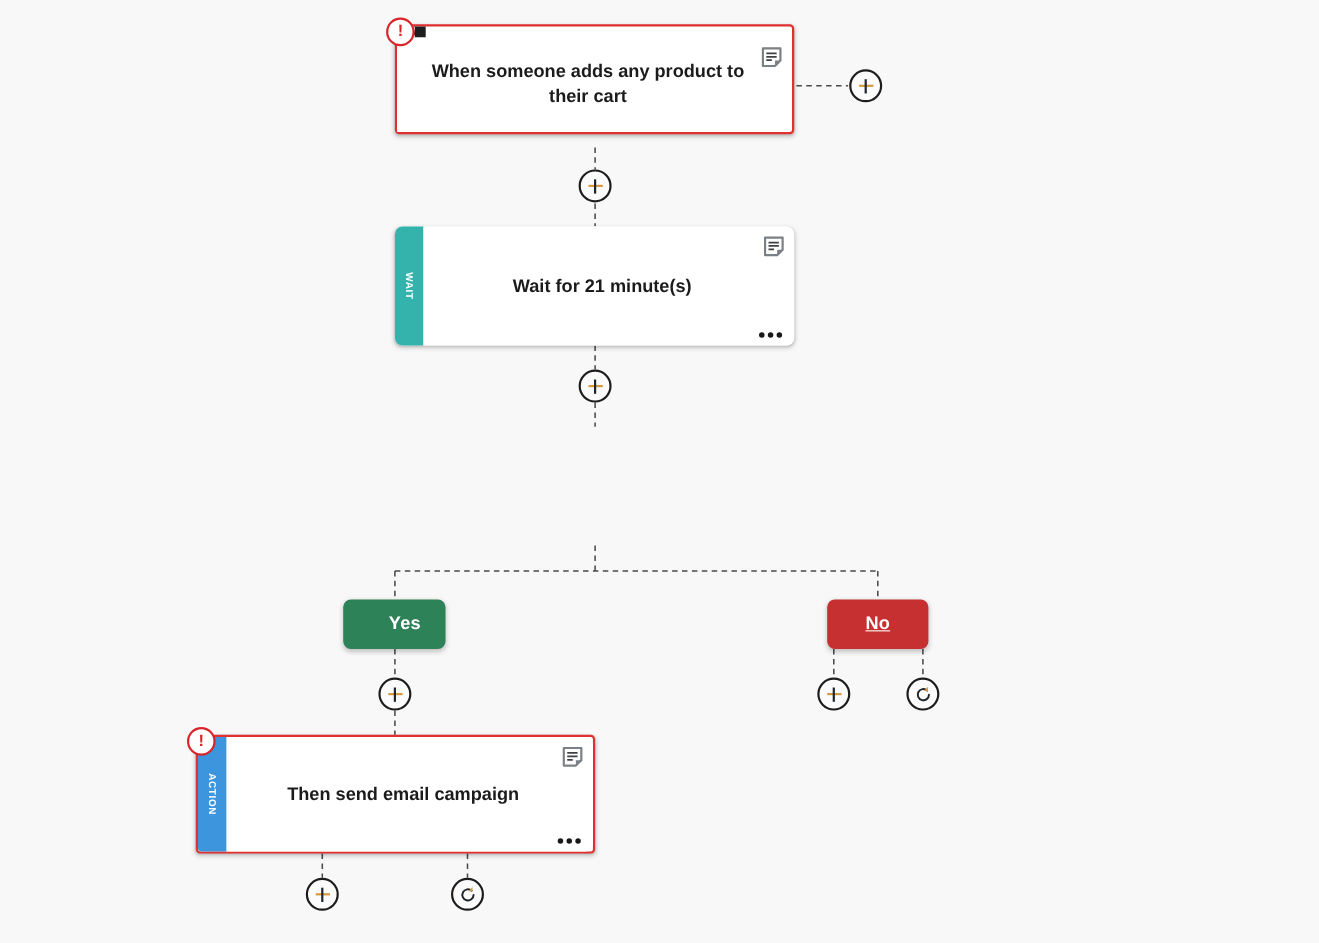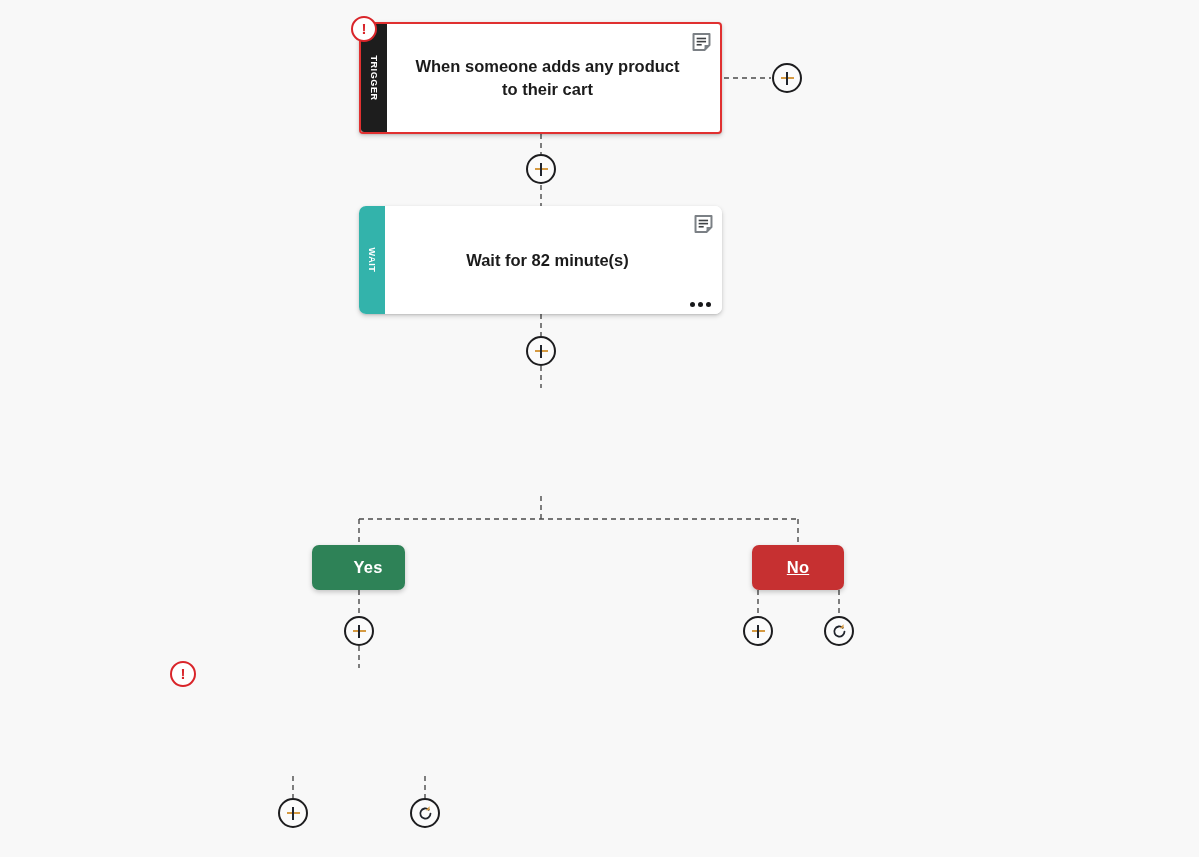--- a/index.html
+++ b/index.html
@@ -213,21 +213,21 @@
       <line x1="359" y1="646" x2="359" y2="668"></line>
 
       <line x1="758" y1="590" x2="758" y2="616"></line>
       <line x1="839" y1="590" x2="839" y2="616"></line>
 
       <line x1="293" y1="776" x2="293" y2="798"></line>
       <line x1="425" y1="776" x2="425" y2="798"></line>
     </g>
   </svg>
 
-  <div class="node error" style="left:359px; top:22px; width:363px; height:112px;">
+  <div class="node error" style="left:359px; top:22px; width:363px; height:100px;flex-direction:column;">
     <div class="node-tab" style="background:#1d1d1d;">
       <span class="node-tab-label">TRIGGER</span>
     </div>
     <div class="node-body">
       <span class="node-title">When someone adds any product to their cart</span>
       <svg class="note-icon" viewBox="0 0 20 20" xmlns="http://www.w3.org/2000/svg">
         <path d="M1.6 1.6 H18.4 V13.2 L13.2 18.4 H1.6 Z" fill="#ffffff" stroke="#7b8085" stroke-width="2.1" stroke-linejoin="round"></path>
         <path d="M13.2 18.4 V13.2 H18.4 Z" fill="#7b8085"></path>
         <line x1="4.9" y1="6.3" x2="14.8" y2="6.3" stroke="#3f4245" stroke-width="1.7"></line>
         <line x1="4.9" y1="9.6" x2="14.8" y2="9.6" stroke="#3f4245" stroke-width="1.7"></line>
@@ -237,21 +237,21 @@
   </div>
   <div class="error-badge" style="left:351px; top:16px;">
     <span class="bang">!</span>
   </div>
 
   <div class="node" style="left:359px; top:206px; width:363px; height:108px;">
     <div class="node-tab" style="background:#33b3ab;">
       <span class="node-tab-label">WAIT</span>
     </div>
     <div class="node-body">
-      <span class="node-title">Wait for 82 minute(s)</span>
+      <span class="node-title">Wait for 21 minute(s)</span>
       <svg class="note-icon" viewBox="0 0 20 20" xmlns="http://www.w3.org/2000/svg">
         <path d="M1.6 1.6 H18.4 V13.2 L13.2 18.4 H1.6 Z" fill="#ffffff" stroke="#7b8085" stroke-width="2.1" stroke-linejoin="round"></path>
         <path d="M13.2 18.4 V13.2 H18.4 Z" fill="#7b8085"></path>
         <line x1="4.9" y1="6.3" x2="14.8" y2="6.3" stroke="#3f4245" stroke-width="1.7"></line>
         <line x1="4.9" y1="9.6" x2="14.8" y2="9.6" stroke="#3f4245" stroke-width="1.7"></line>
         <line x1="4.9" y1="12.9" x2="10.2" y2="12.9" stroke="#3f4245" stroke-width="1.7"></line>
       </svg>
       <div class="ellipsis">
         <span></span>
         <span></span>
@@ -262,20 +262,40 @@
 
 
   <div class="branch-btn" style="left:312px; top:545px; width:93px; height:45px; background:#2e8257;padding-left:19px;">
     <span>Yes</span>
   </div>
 
   <div class="branch-btn" style="left:752px; top:545px; width:92px; height:45px; background:#c63031;text-decoration:underline;">
     <span>No</span>
   </div>
 
+  <div class="node error" style="left:178px; top:668px; width:363px; height:108px;">
+    <div class="node-tab" style="background:#3d96dd;">
+      <span class="node-tab-label">ACTION</span>
+    </div>
+    <div class="node-body">
+      <span class="node-title">Then send email campaign</span>
+      <svg class="note-icon" viewBox="0 0 20 20" xmlns="http://www.w3.org/2000/svg">
+        <path d="M1.6 1.6 H18.4 V13.2 L13.2 18.4 H1.6 Z" fill="#ffffff" stroke="#7b8085" stroke-width="2.1" stroke-linejoin="round"></path>
+        <path d="M13.2 18.4 V13.2 H18.4 Z" fill="#7b8085"></path>
+        <line x1="4.9" y1="6.3" x2="14.8" y2="6.3" stroke="#3f4245" stroke-width="1.7"></line>
+        <line x1="4.9" y1="9.6" x2="14.8" y2="9.6" stroke="#3f4245" stroke-width="1.7"></line>
+        <line x1="4.9" y1="12.9" x2="10.2" y2="12.9" stroke="#3f4245" stroke-width="1.7"></line>
+      </svg>
+      <div class="ellipsis">
+        <span></span>
+        <span></span>
+        <span></span>
+      </div>
+    </div>
+  </div>
   <div class="error-badge" style="left:170px; top:661px;">
     <span class="bang">!</span>
   </div>
 
   <div class="circle-btn" style="left:772px; top:63px;">
     <span class="plus-h"></span>
     <span class="plus-v"></span>
   </div>
 
   <div class="circle-btn" style="left:526px; top:154px;">

